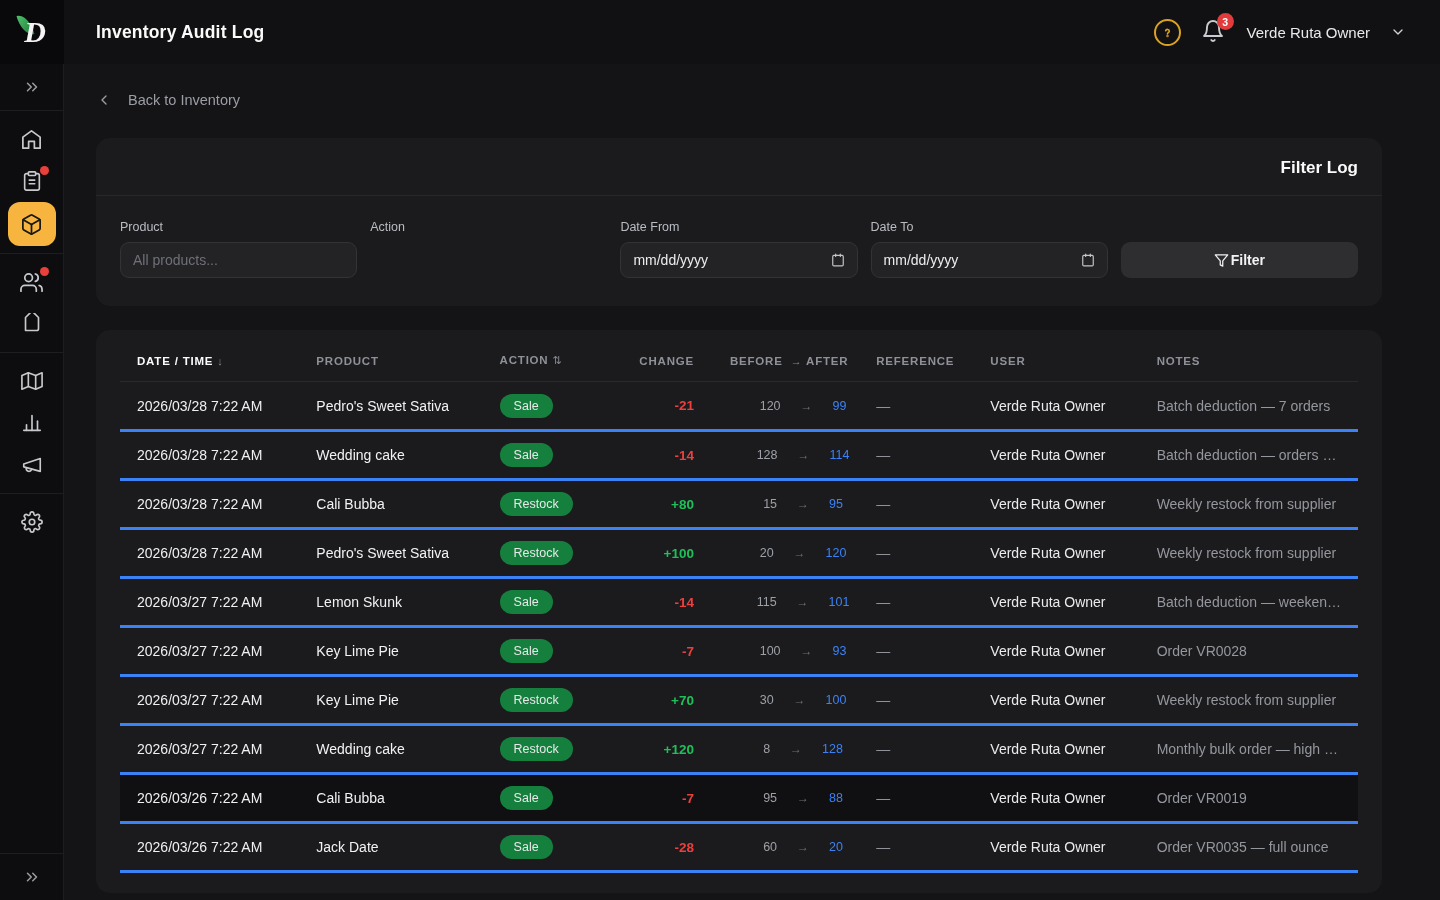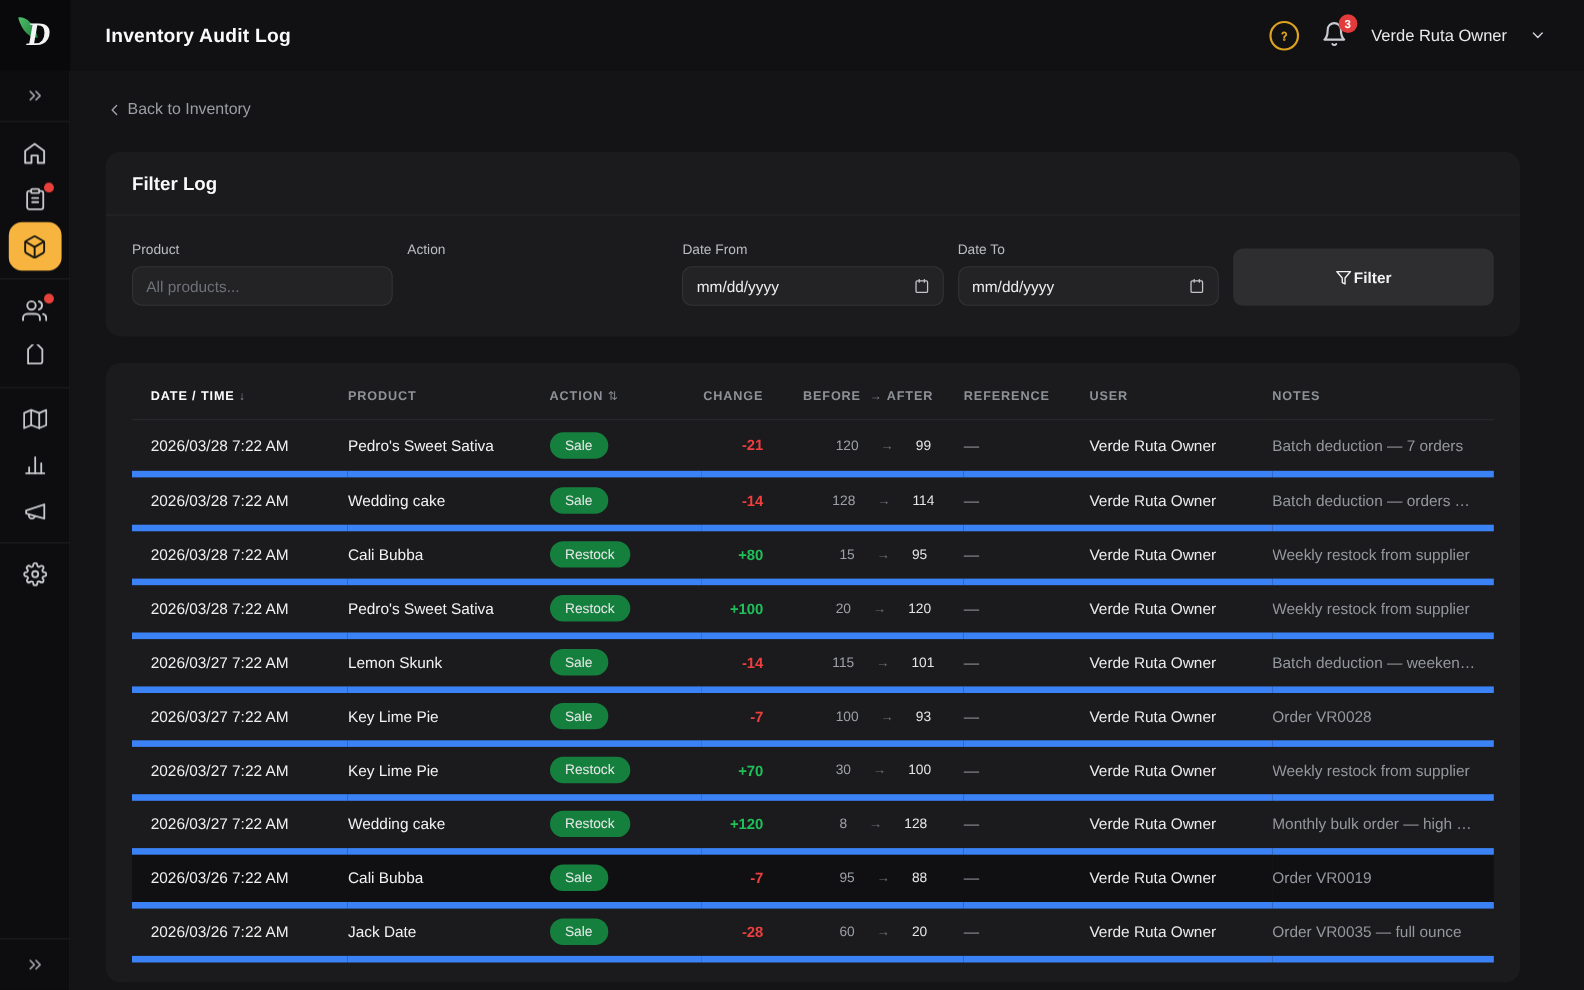--- a/index.html
+++ b/index.html
@@ -57,80 +57,80 @@
   .sb-item.active { background:#f7b43e; color:#17170f; height:44px; }
   .sb-item .dot {
     position:absolute; top:6px; right:7px; width:9px; height:9px;
     background:#e8403a; border-radius:50%;
   }
   .sb-spacer { flex:1 1 auto; }
   .sb-gap { height:7px; flex:0 0 7px; }
   
   .main { margin-left:64px; padding:92px 58px 0 32px; }
   .back-link {
-    display:inline-flex; align-items:center; gap:4px; color:#9b9ea5;
+    display:inline-flex; align-items:center; gap:16px; color:#9b9ea5;
     font-size:14.5px; cursor:pointer; margin-bottom:30px;
   }
   .card { background:#1b1b1d; border-radius:14px; }
   
   .filter-card { margin-bottom:24px; }
   .filter-head { padding:20px 24px 17px 24px; border-bottom:1px solid #272729; }
-  .filter-title { font-size:17px; font-weight:700; color:#fafafa; }
+  .filter-title { font-size:17px; font-weight:700; color:#fafafa;text-align:right; }
   .filter-body {
     display:grid; grid-template-columns:1fr 1fr 1fr 1fr 1fr; gap:13px;
     padding:24px 24px 28px 24px;
   }
   .field-label { font-size:12.5px; color:#b9bcc1; margin-bottom:8px; display:block; }
   .f-input {
     width:100%; height:36px; background:#232326; border:1px solid #333336;
     border-radius:9px; display:flex; align-items:center; padding:0 12px;
     font-size:14px; color:#ededf0; position:relative; cursor:text;
   }
   .f-input.placeholder { color:#6e7177; }
   .f-input .trail { margin-left:auto; color:#c3c5c9; display:flex; }
   .f-select { cursor:pointer; }
   .filter-btn-wrap { display:flex; align-items:flex-end; }
   .filter-btn {
-    width:100%; height:52px; background:#2e2e31; border:none; border-radius:9px;
+    width:100%; height:36px; background:#2e2e31; border:none; border-radius:9px;
     color:#f2f2f4; font-size:14px; font-weight:700; font-family:inherit;
     display:flex; align-items:center; justify-content:center; gap:2px; cursor:pointer;
   }
   
   .table-card { padding:0 24px; min-height:563px; }
   table { width:100%; border-collapse:collapse; table-layout:fixed; }
   col.c-date{width:196px} col.c-prod{width:183px} col.c-act{width:138px}
   col.c-chg{width:92px} col.c-ba{width:146px} col.c-ref{width:114px}
   col.c-user{width:166px} col.c-notes{width:201px}
   thead th {
     text-align:left; font-size:11.5px; font-weight:700; letter-spacing:.8px;
     color:#8e9197; padding:24px 0 14px 0; border-bottom:1px solid #2a2a2e;
     white-space:nowrap;
   }
   thead th.sorted { color:#fcfcfd; }
   thead th .sort-ic { font-size:11px; color:#84878d; margin-left:4px; font-weight:400; }
   th.h-date { padding-left:17px; }
   th.h-chg { text-align:right; padding-right:36px; }
   th.h-ba { text-align:left; }
-  tbody tr { border-bottom:6px solid #3b82f6; cursor:pointer; }
+  tbody tr { border-bottom:3px solid #3b82f6; cursor:pointer; }
   tbody tr.hl { background:#101012; }
   tbody td { height:49px; font-size:14px; vertical-align:middle; padding:0; }
   td.t-date { color:#f0f0f2; padding-left:17px; font-size:14px; }
   td.t-prod { color:#f2f2f4; }
   .pill {
     display:inline-block; background:#15803d; border-radius:999px;
     padding:5px 14px; font-size:12.5px; color:#e8e8ea;
   }
   td.t-chg { text-align:right; padding-right:36px; font-weight:700; font-size:13.5px; }
   td.t-chg.neg { color:#ee3f3f; }
   td.t-chg.pos { color:#1fc05a; }
   .ba-wrap { display:flex; align-items:center; justify-content:center; gap:20px;
     font-size:12.5px; }
   .ba-before { color:#9da0a6; }
   .ba-arrow { color:#6d7076; font-size:12px; }
-  .ba-after { color:#e5e5e5; }
+  .ba-after { color:#3b82f6; }
   td.t-ref { color:#8f9298; }
   td.t-user { color:#eceaed; }
   td.t-notes { color:#94979d; white-space:nowrap; overflow:hidden; }
   svg { display:block; }
 </style>
 </head>
 <body>
 
 <div class="topbar">
   <div class="logo-box">

